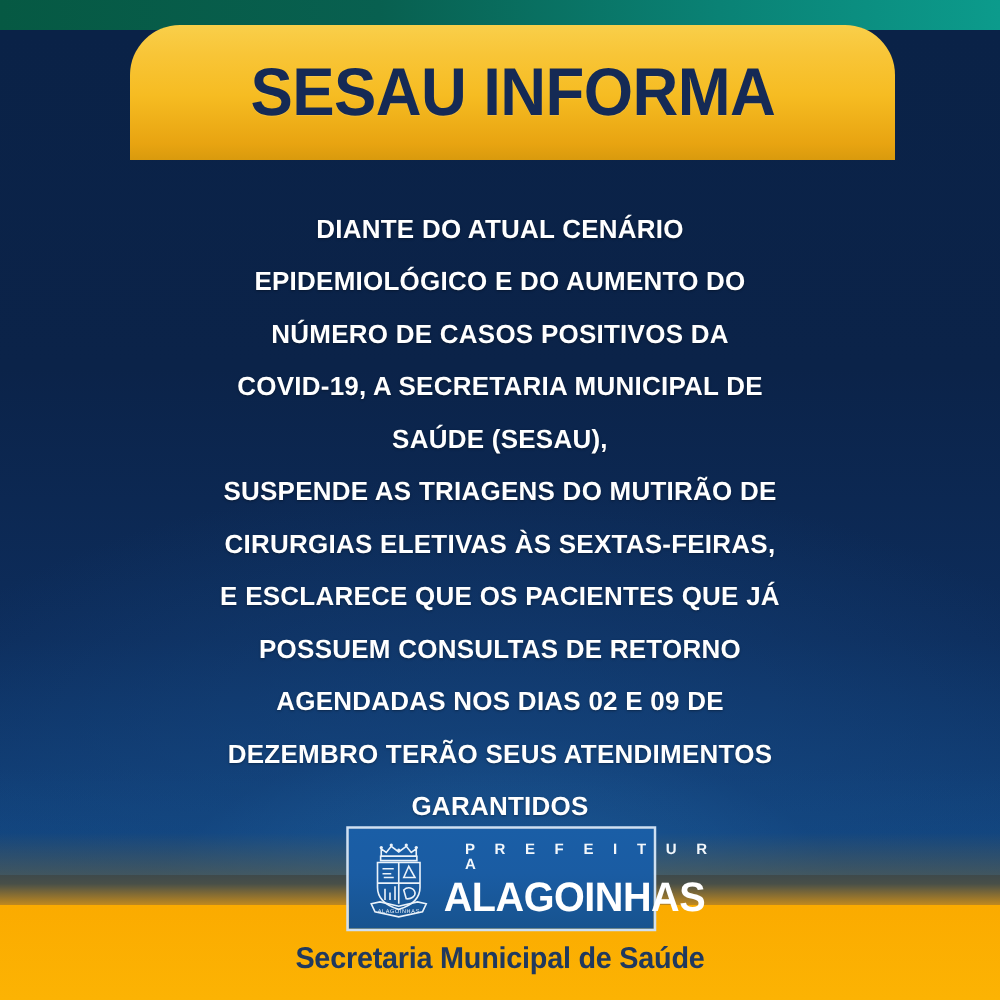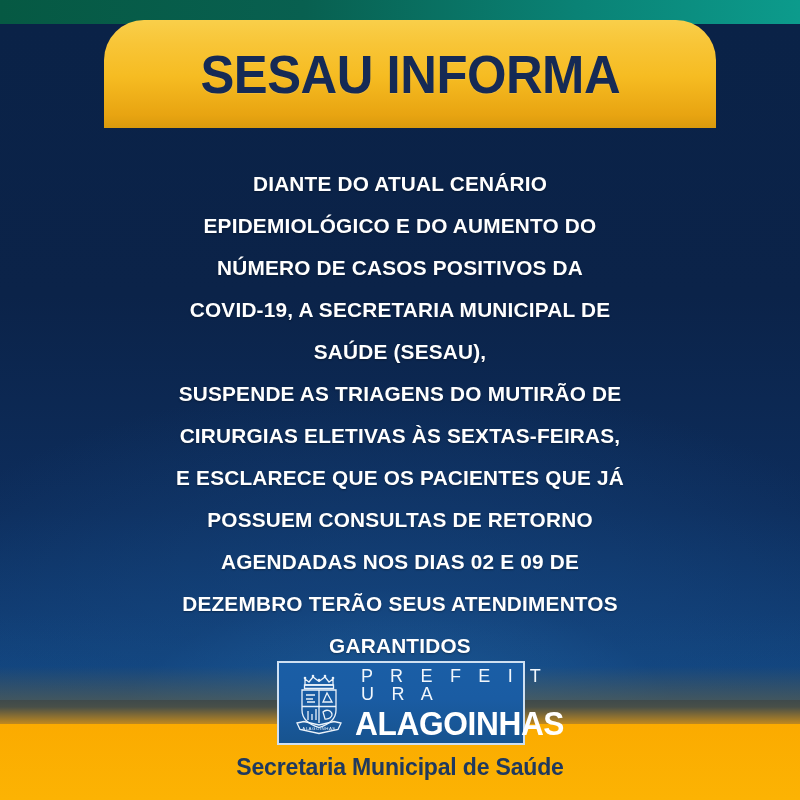--- a/index.html
+++ b/index.html
@@ -132,24 +132,24 @@
   }
 
   .logo-text {
     display: flex;
     flex-direction: column;
     justify-content: center;
     color: #ffffff;
     line-height: 1;
   }
   .logo-prefeitura {
-    font-size: 18px;
-    font-weight: 400;
+    font-size: 12px;
+    font-weight: 700;
     letter-spacing: 6.2px;
-    margin-left: 6px;
+    margin-left: 17px;
     margin-bottom: 4px;
     color: #f2f7fc;
   }
   .logo-alagoinhas {
     font-size: 33px;
     font-weight: 700;
     letter-spacing: -0.4px;
     transform: scaleX(0.96);
     transform-origin: left center;
     color: #ffffff;

